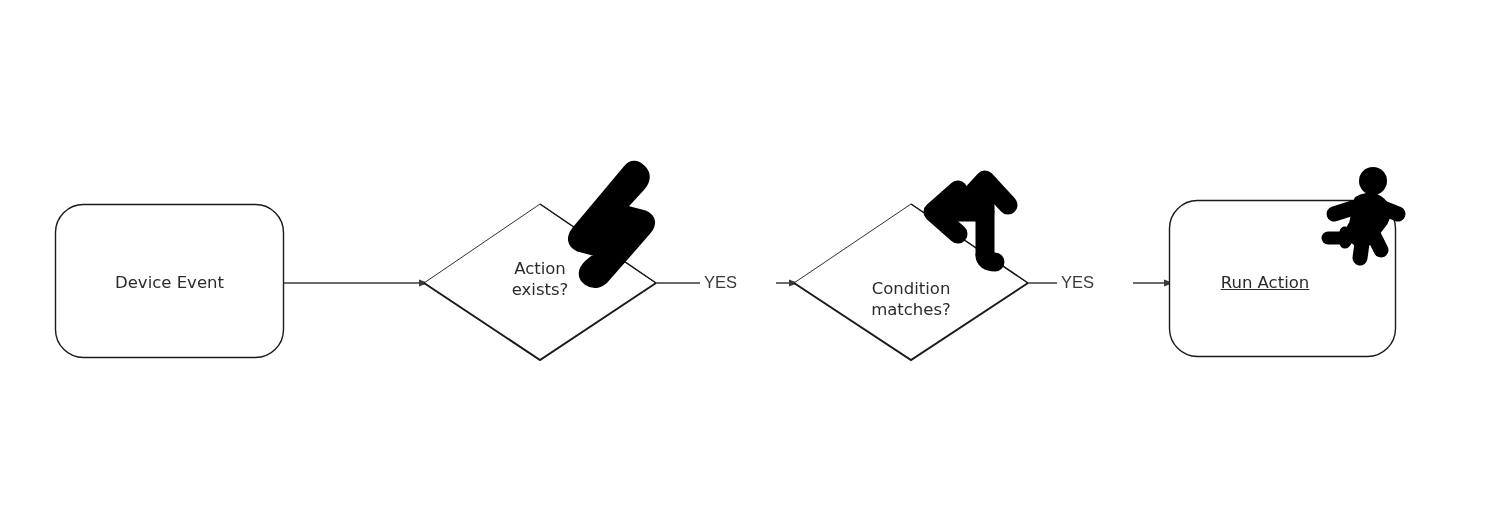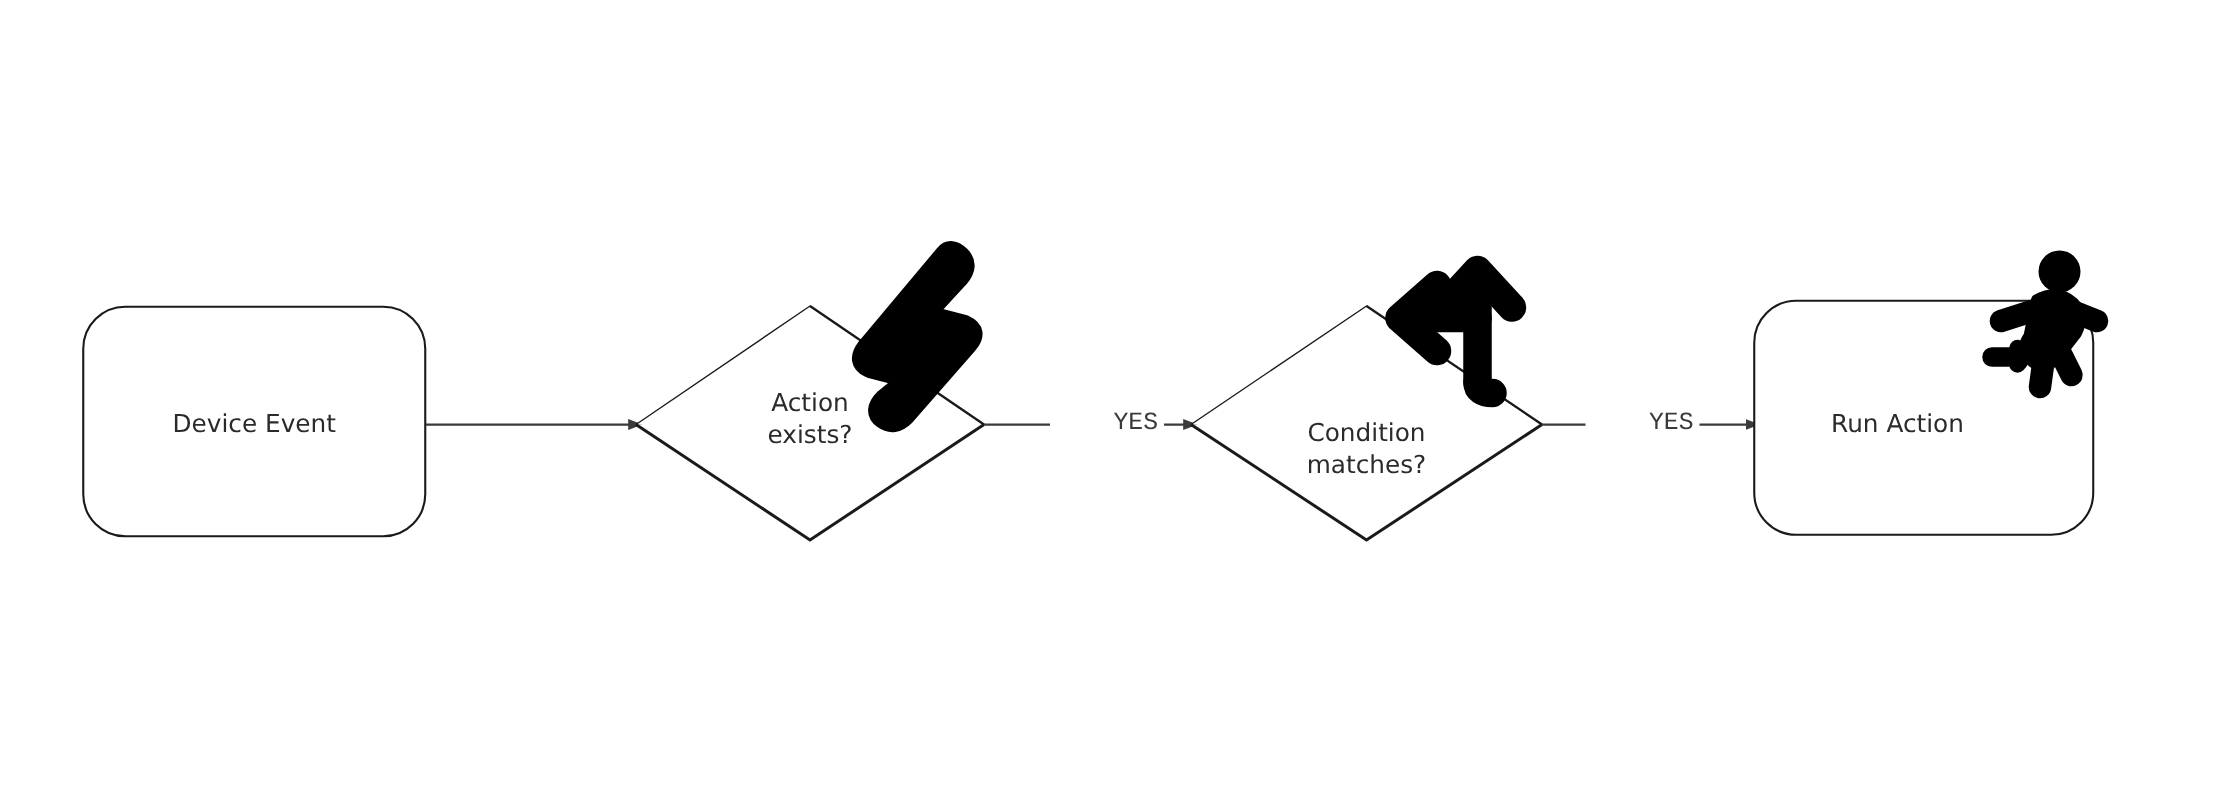--- a/index.html
+++ b/index.html
@@ -25,25 +25,25 @@
     text-align: center;
     color: #2b2b2b;
     font-size: 16.5px;
     line-height: 21px;
     font-family: "DejaVu Sans", "Liberation Sans", sans-serif;
     white-space: pre-line;
     pointer-events: none;
   }
   .edge-label {
     position: absolute;
-    text-align: right;
+    text-align: left;
     color: #3a3a3a;
     font-size: 16.5px;
     line-height: 20px;
-    font-family: Liberation Mono, monospace;
+    font-family: Liberation Sans, sans-serif;
     background: #ffffff;
     padding: 0 4px;
     pointer-events: none;
   }
   .hit {
     position: absolute;
     background: transparent;
   }
 </style>
 </head>
@@ -146,21 +146,21 @@
 </svg>
 
 <div class="node-label" style="left:55px; top:272px; width:229px;">Device Event</div>
 
 <div class="node-label" style="left:440px; top:258px; width:200px;">Action
 exists?</div>
 
 <div class="node-label" style="left:806px; top:258px; width:210px;margin-top:20px;">Condition
 matches?</div>
 
-<div class="node-label" style="left:1169px; top:272px; width:192px;">Run Action</div>
+<div class="node-label" style="left:1169px; top:272px; width:192px;text-decoration:underline;">Run Action</div>
 
 <div class="edge-label" style="left:700px; top:272px; width:68px;">YES</div>
 
 <div class="edge-label" style="left:1057px; top:272px; width:68px;">YES</div>
 
 <div class="hit" style="left:55px; top:204px; width:229px; height:154px;"></div>
 <div class="hit" style="left:424px; top:204px; width:232px; height:156px;"></div>
 <div class="hit" style="left:794px; top:204px; width:234px; height:156px;"></div>
 <div class="hit" style="left:1169px; top:200px; width:227px; height:157px;"></div>
 

